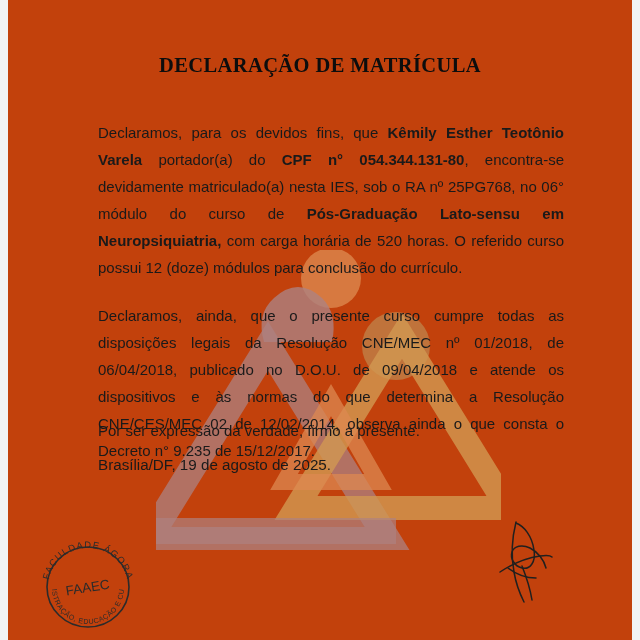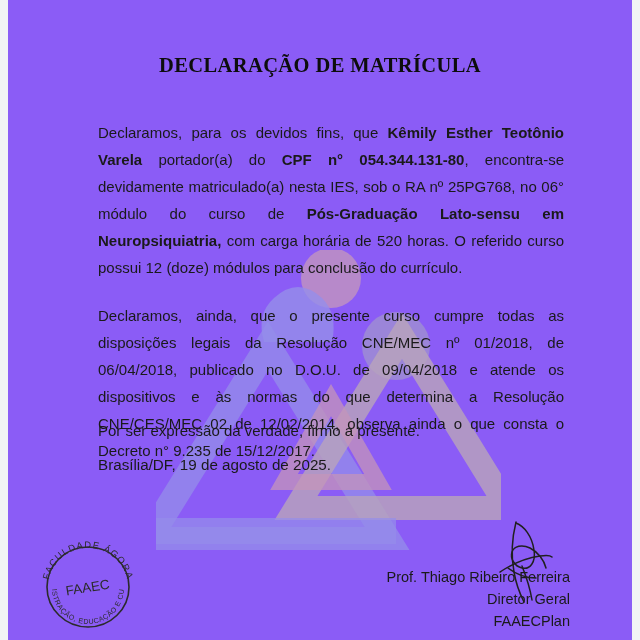--- a/index.html
+++ b/index.html
@@ -11,21 +11,21 @@
     height: 640px;
     background: #f2f3f5;
     font-family: "Liberation Sans", sans-serif;
     overflow: hidden;
   }
   .page {
     position: relative;
     width: 624px;
     height: 640px;
     margin: 0 auto;
-    background: #8b5cf6;
+    background: #c2410c;
     overflow: hidden;
   }
 
   
   .watermark {
     position: absolute;
     left: 148px;
     top: 250px;
     width: 345px;
     height: 300px;
@@ -156,25 +156,20 @@
       <g fill="none" stroke="#20201f" stroke-width="1.5" stroke-linecap="round">
         <path d="M38 6 C34 22 33 40 36 56 C38 68 42 78 46 86"></path>
         <path d="M38 7 C46 10 54 20 56 34 C58 46 52 54 44 52 C36 50 32 42 34 36 C36 30 44 28 52 32 C60 36 66 44 68 52"></path>
         <path d="M22 56 C34 48 48 42 62 40 C68 39 72 39 74 41"></path>
         <path d="M30 52 C38 58 48 62 58 62"></path>
         <path d="M44 50 C48 60 52 72 54 84"></path>
       </g>
     </svg>
   </div>
 
-  <div class="sig-block">
-    <div class="sig-name">Prof. Thiago Ribeiro Ferreira</div>
-    <div class="sig-role">Diretor Geral</div>
-    <div class="sig-org">FAAECPlan</div>
-  </div>
 
   <div class="seal">
     <svg viewBox="0 0 108 104" xmlns="http://www.w3.org/2000/svg">
       <defs>
         <path id="sealTop" d="M 14,54 A 40,40 0 0 1 94,54" fill="none"></path>
         <path id="sealBottom" d="M 18,54 A 36,36 0 0 0 90,54" fill="none"></path>
       </defs>
       <ellipse cx="54" cy="53" rx="41" ry="40" fill="none" stroke="#2b2b2b" stroke-width="1.6"></ellipse>
       <text font-family="'Liberation Sans', sans-serif" font-size="9.4" fill="#2b2b2b" letter-spacing="1.1">
         <textPath href="#sealTop" startOffset="50%" text-anchor="middle">FACULDADE ÁGORA</textPath>

